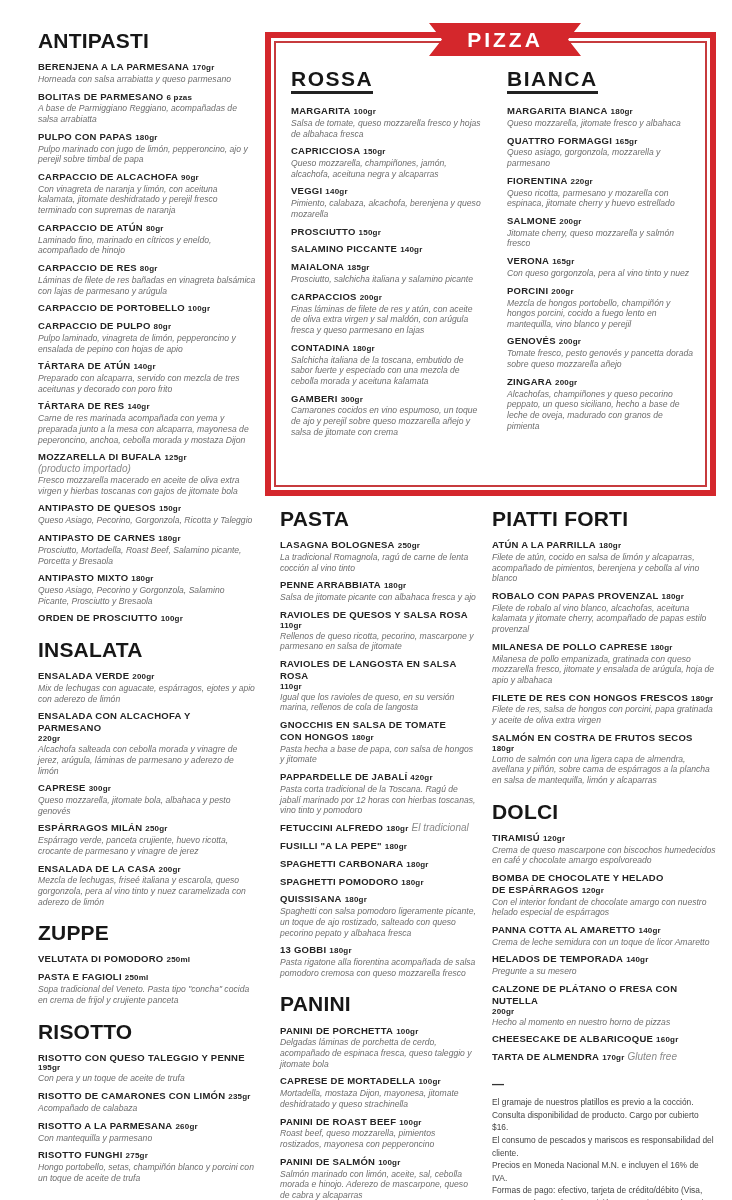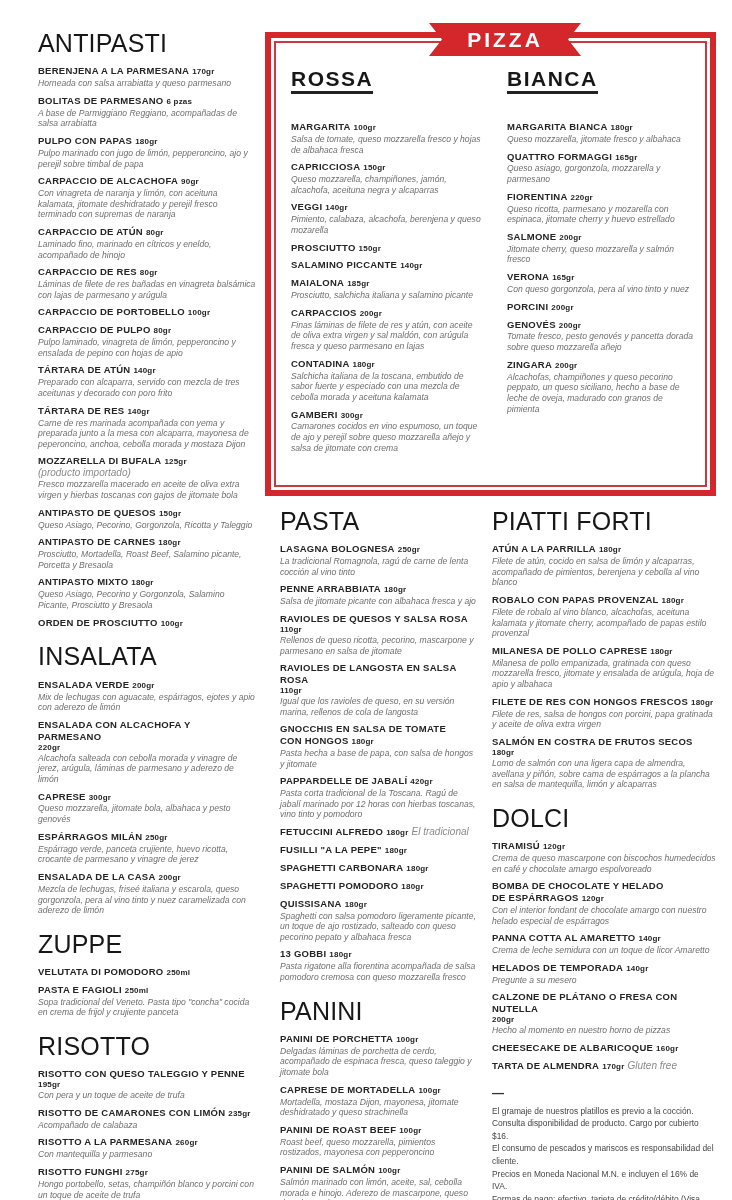--- a/index.html
+++ b/index.html
@@ -11,21 +11,21 @@
   *{box-sizing:border-box;margin:0;padding:0;}
   html,body{width:732px;height:1200px;overflow:hidden;background:#ffffff;}
   body{font-family:"Liberation Sans",sans-serif;color:var(--ink);position:relative;}
 
   .col{position:absolute;}
   .col-left{left:38px;top:30px;width:218px;}
   .col-mid{left:280px;top:508px;width:196px;}
   .col-right{left:492px;top:508px;width:224px;}
 
   .sec-title{
-    font-size:25px;font-weight:400;letter-spacing:.2px;color:var(--ink);
+    font-size:21px;font-weight:700;letter-spacing:.2px;color:var(--ink);
     margin:0 0 9px 0;line-height:1.05;
   }
   .menu-section{margin-top:15px;}
   .menu-section:first-child{margin-top:0;}
 
   .item{margin-bottom:6px;}
   .head{display:flex;flex-wrap:wrap;align-items:baseline;column-gap:3px;}
   .iname{font-weight:700;font-size:9.5px;letter-spacing:.25px;color:var(--name);line-height:1.25;}
   .isize{font-weight:700;font-size:8px;color:var(--name);letter-spacing:.2px;}
   .inote{font-style:italic;font-size:10px;color:#8a8a8a;}
@@ -46,21 +46,21 @@
     background:var(--red);color:#fff;display:flex;align-items:center;justify-content:center;
     font-weight:900;font-size:21px;letter-spacing:3px;
     clip-path:polygon(0 0,100% 0,calc(100% - 13px) 50%,100% 100%,0 100%,13px 50%);
     text-align:right;
   }
   .pizza-cols{display:flex;padding:30px 16px 0 20px;column-gap:26px;position:relative;}
   .pz-col-rossa{flex:0 0 190px;}
   .pz-col-bianca{flex:1;}
   .pz-title{
     display:inline-block;font-size:21px;font-weight:900;letter-spacing:1.5px;
-    border-bottom:3px solid #222;padding-bottom:2px;margin-bottom:27px;line-height:1;
+    border-bottom:3px solid #222;padding-bottom:2px;margin-bottom:11px;line-height:1;
   }
 
   
   .fineprint{margin-top:14px;}
   .fp-divider{font-size:12px;font-weight:700;color:#333;margin-bottom:5px;}
   .fine-line{font-size:8.4px;line-height:1.5;color:#454545;}
 </style>
 </head>
 <body>
 
@@ -498,20 +498,21 @@
     <p class="idesc">Con queso gorgonzola, pera al vino tinto y nuez</p>
   </div>
 
   <div class="item">
     <div class="head">
       <span class="iname">PORCINI</span>
 
       <span class="isize">200gr</span>
 
     </div>
+    <p class="idesc">Mezcla de hongos portobello, champiñón y hongos porcini, cocido a fuego lento en mantequilla, vino blanco y perejil</p>
   </div>
 
   <div class="item">
     <div class="head">
       <span class="iname">GENOVÉS</span>
 
       <span class="isize">200gr</span>
 
     </div>
     <p class="idesc">Tomate fresco, pesto genovés y pancetta dorada sobre queso mozzarella añejo</p>

